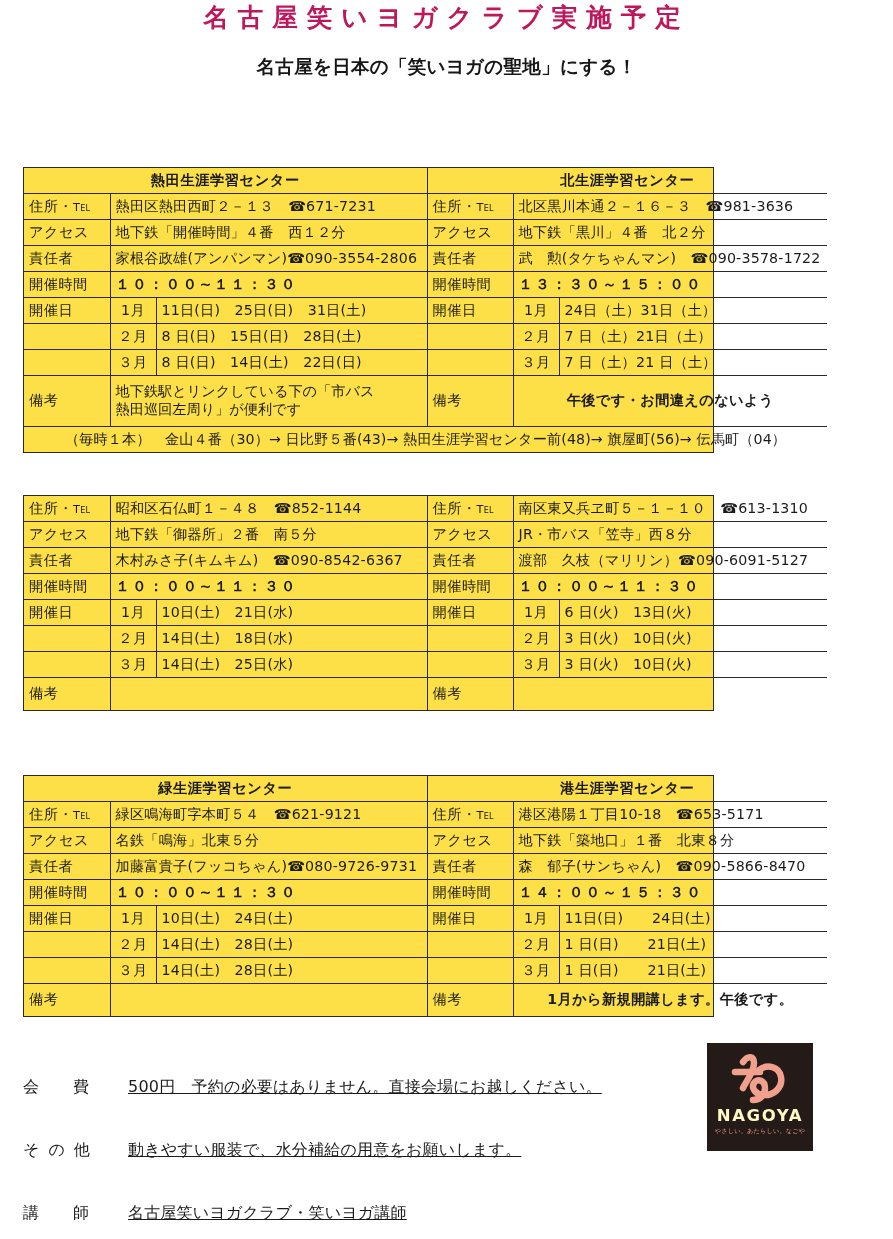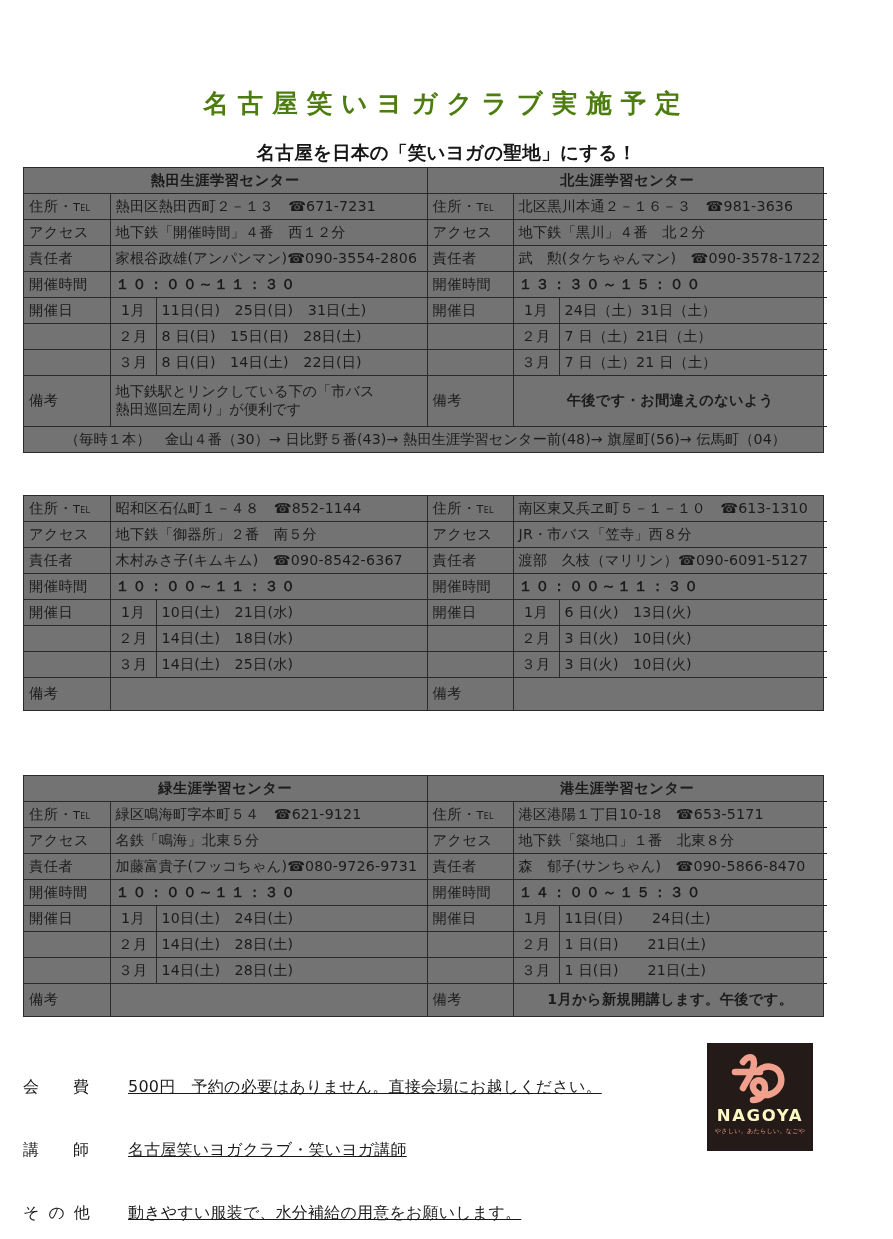--- a/index.html
+++ b/index.html
@@ -25,43 +25,42 @@
     padding: 0;
   }
 
   
   .title-main {
     text-align: center;
     font-size: 25.5px;
     font-weight: 700;
     letter-spacing: 9px;
     margin: 0;
-    padding-top: 86px;
-    color: #4d7c0f;
+    color: #be185d;
     white-space: nowrap;
   }
   .title-sub {
     text-align: center;
     font-size: 18.5px;
     font-weight: 700;
     letter-spacing: 0.3px;
     margin: 7px;
     padding-top: 12px;
     color: #171717;
     white-space: nowrap;
   }
 
   
   .block {
     position: absolute;
     left: 23px;
-    width: 801px;
+    width: 691px;
     box-sizing: border-box;
     border: 1.6px solid #2a2a2a;
-    background: #737373;
+    background: #fde047;
   }
   #block-1 { top: 167px; }
   #block-2 { top: 495px; }
   #block-3 { top: 775px; }
 
   table.ctr {
     border-collapse: collapse;
     table-layout: fixed;
     width: 100%;
   }
@@ -446,26 +445,26 @@
       </tbody>
     </table>
   </div>
 
   <div class="footer">
     <div class="foot-row">
       <div class="foot-key">会　費</div>
       <div class="foot-val">500円　予約の必要はありません。直接会場にお越しください。</div>
     </div>
     <div class="foot-row">
+      <div class="foot-key">その他</div>
+      <div class="foot-val">動きやすい服装で、水分補給の用意をお願いします。</div>
+    </div>
+    <div class="foot-row">
       <div class="foot-key">講　師</div>
       <div class="foot-val">名古屋笑いヨガクラブ・笑いヨガ講師</div>
-    </div>
-    <div class="foot-row">
-      <div class="foot-key">その他</div>
-      <div class="foot-val">動きやすい服装で、水分補給の用意をお願いします。</div>
     </div>
   </div>
 
   <div class="logo">
     <div class="logo-mark">
       <svg width="62" height="58" viewBox="0 0 62 58" aria-hidden="true">
         <g fill="none" stroke="#f0a08c" stroke-linecap="round" stroke-width="6.5">
           <path d="M14 12 C19 5, 25 6, 25 13 C25 22, 18 30, 14 38"></path>
           <path d="M6 22 L31 22"></path>
           <path d="M30 20 C38 14, 50 16, 52 27 C54 38, 44 46, 34 45 C26 44, 22 38, 25 33 C28 28, 36 30, 36 38 C36 45, 31 50, 24 50"></path>

